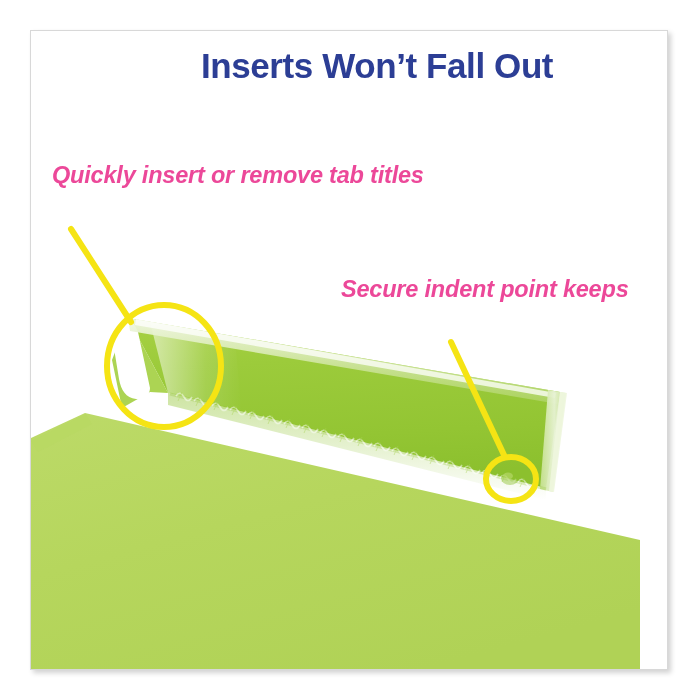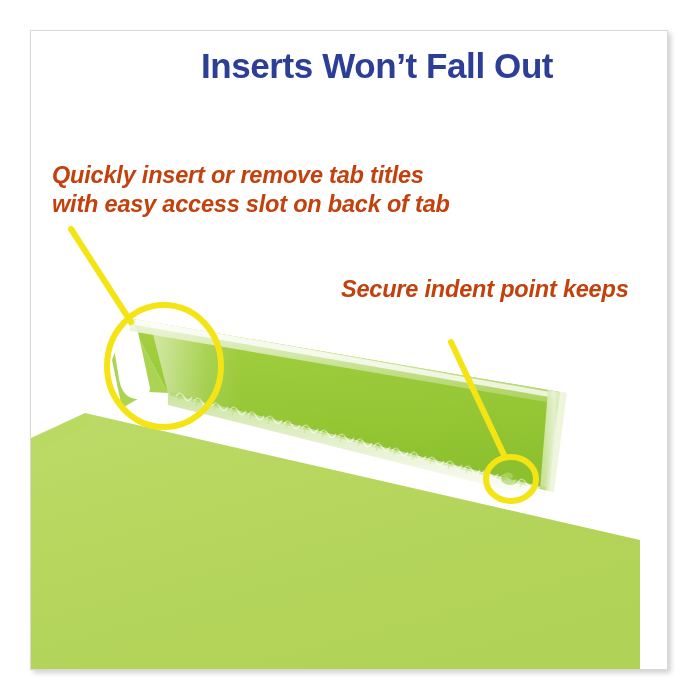--- a/index.html
+++ b/index.html
@@ -54,21 +54,21 @@
   }
 
   
   .callout {
     position: absolute;
     font-family: "Liberation Sans", sans-serif;
     font-weight: bold;
     font-style: italic;
     font-size: 23.5px;
     line-height: 29px;
-    color: #c2410c;
+    color: #ec4899;
     letter-spacing: -0.2px;
     white-space: nowrap;
   }
   .callout-left  { left: 52px;  top: 161px; text-align: left; }
   .callout-right { left: 341px; top: 275px; text-align: left; }
   .callout .ln { display: block; }
 
   
   #art {
     position: absolute;
@@ -236,20 +236,19 @@
     <ellipse cx="164" cy="366" rx="57" ry="61" fill="none" stroke="#f5e414" stroke-width="6"></ellipse>
 
     <line x1="451" y1="342" x2="504" y2="455" stroke="#f5e414" stroke-width="6" stroke-linecap="round"></line>
     <ellipse cx="511" cy="479" rx="25" ry="22" fill="none" stroke="#f5e414" stroke-width="6"></ellipse>
   </svg>
 
   <div class="headline">Inserts Won’t Fall Out</div>
 
   <div class="callout callout-left">
     <span class="ln">Quickly insert or remove tab titles</span>
-    <span class="ln">with easy access slot on back of tab</span>
   </div>
 
   <div class="callout callout-right">
     <span class="ln">Secure indent point keeps</span>
   </div>
 
 </div>
 
 </body></html>

